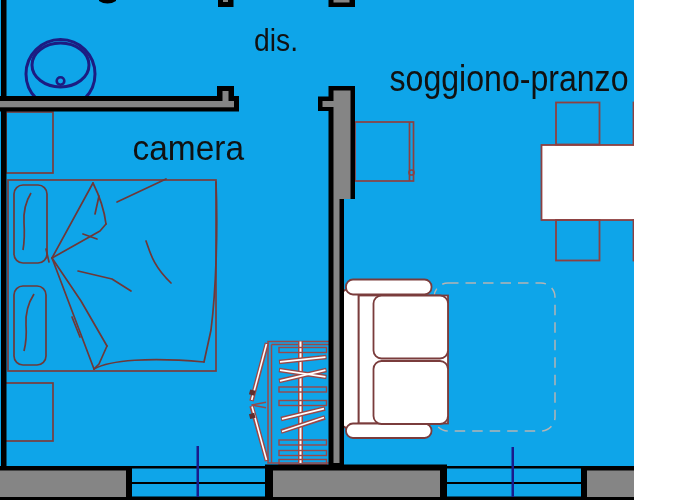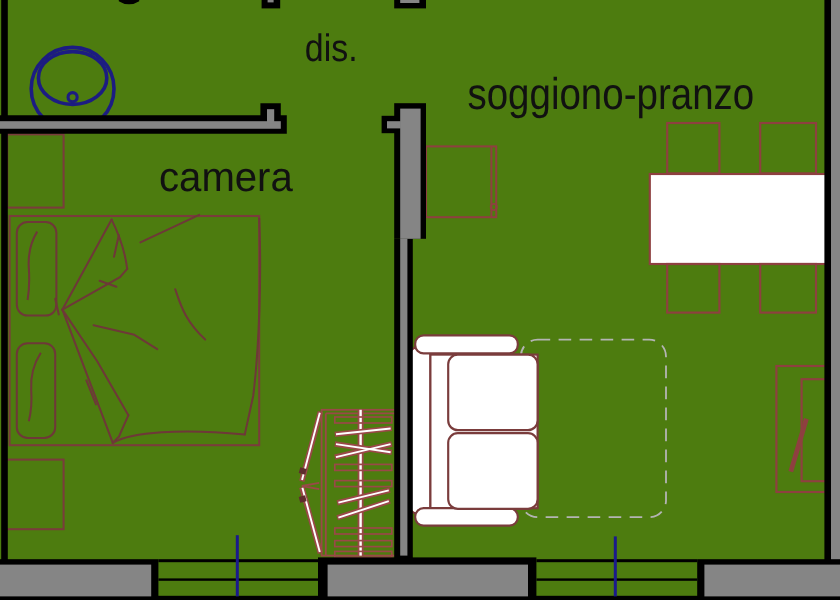--- a/index.html
+++ b/index.html
@@ -1,16 +1,16 @@
 <!DOCTYPE html>
 <html><head>
 <meta charset="utf-8">
 <style>
   html,body{margin:0;padding:0;background:#fff;}
-  #plan{width:700px;height:500px;position:relative;background:#4d7c0f;overflow:hidden;}
+  #plan{width:634px;height:500px;position:relative;background:#0ea5e9;overflow:hidden;}
   svg{position:absolute;left:0;top:0;}
   text{font-family:"Liberation Sans", sans-serif;fill:#111;}
 </style>
 </head>
 <body>
 <div id="plan">
 <svg width="700" height="500" viewBox="0 0 700 500">
 
 <g>
         <path d="M99,0 h17 v1 q-4,2.6 -8.5,2.6 q-4.5,0 -8.5,-2.6 Z" fill="#000"></path>

